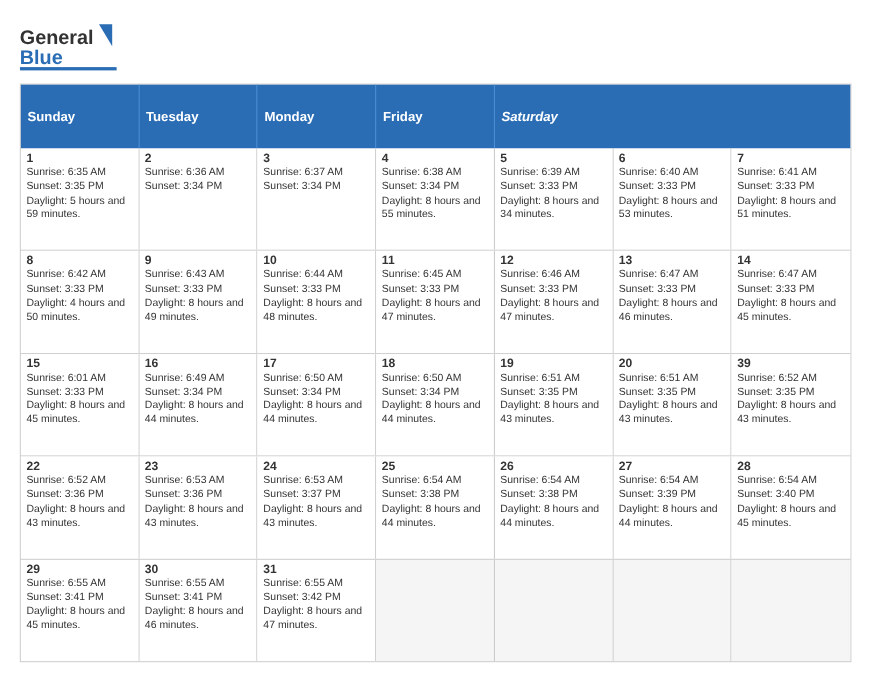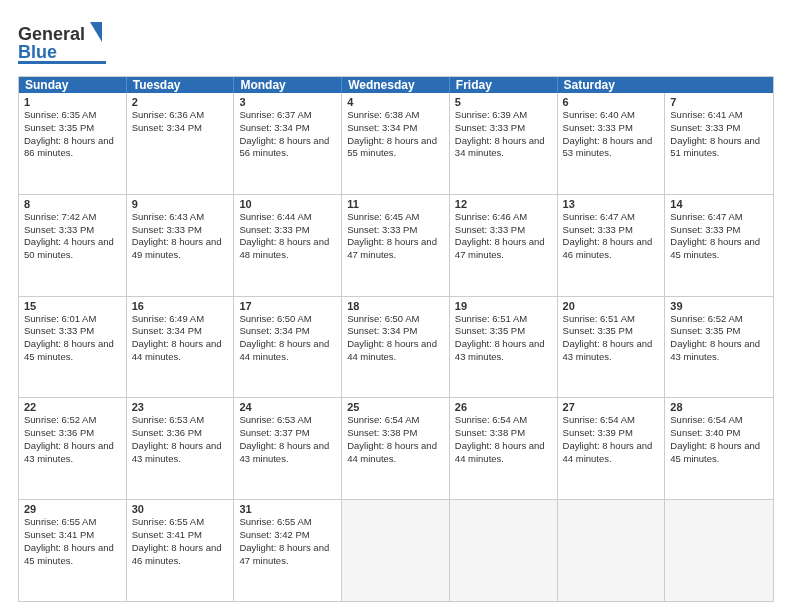--- a/index.html
+++ b/index.html
@@ -48,25 +48,25 @@
     }
     .cal-header {
       display: grid;
       grid-template-columns: repeat(7, 1fr);
       background: #2a6db5;
     }
     .cal-header-cell {
       color: #fff;
       font-size: 12px;
       font-weight: bold;
-      padding: 1px 6px;
+      padding: 22px 6px;
       text-align: left;
       border-right: 1px solid #4a8dd5;
     }
-    .cal-header-cell:last-child { border-right: none; }
+    .cal-header-cell:last-child { border-right: none; font-style: italic; }
     .cal-body {
       display: flex;
       flex-direction: column;
       flex: 1;
     }
     .cal-row {
       display: grid;
       grid-template-columns: repeat(7, 1fr);
       flex: 1;
       border-top: 1px solid #ccc;
@@ -109,42 +109,40 @@
       <div class="month-title"></div>
       <div class="location"></div>
     </div>
   </div>
 
   <div class="calendar">
     <div class="cal-header">
     <div class="cal-header-cell">Sunday</div>
         <div class="cal-header-cell">Tuesday</div>
         <div class="cal-header-cell">Monday</div>
-        <div class="cal-header-cell">Wednesday</div>
         <div class="cal-header-cell">Friday</div>
         <div class="cal-header-cell">Saturday</div>
       </div>
     <div class="cal-body">
     <div class="cal-row">
           <div class="cal-cell">
             <div class="day-num">1</div>
             <div class="cell-line">Sunrise: 6:35 AM</div>
             <div class="cell-line">Sunset: 3:35 PM</div>
-            <div class="cell-line">Daylight: 8 hours and 86 minutes.</div>
+            <div class="cell-line">Daylight: 5 hours and 59 minutes.</div>
           </div>
           <div class="cal-cell">
             <div class="day-num">2</div>
             <div class="cell-line">Sunrise: 6:36 AM</div>
             <div class="cell-line">Sunset: 3:34 PM</div>
           </div>
           <div class="cal-cell">
             <div class="day-num">3</div>
             <div class="cell-line">Sunrise: 6:37 AM</div>
             <div class="cell-line">Sunset: 3:34 PM</div>
-            <div class="cell-line">Daylight: 8 hours and 56 minutes.</div>
           </div>
           <div class="cal-cell">
             <div class="day-num">4</div>
             <div class="cell-line">Sunrise: 6:38 AM</div>
             <div class="cell-line">Sunset: 3:34 PM</div>
             <div class="cell-line">Daylight: 8 hours and 55 minutes.</div>
           </div>
           <div class="cal-cell">
             <div class="day-num">5</div>
             <div class="cell-line">Sunrise: 6:39 AM</div>
@@ -160,21 +158,21 @@
           <div class="cal-cell">
             <div class="day-num">7</div>
             <div class="cell-line">Sunrise: 6:41 AM</div>
             <div class="cell-line">Sunset: 3:33 PM</div>
             <div class="cell-line">Daylight: 8 hours and 51 minutes.</div>
           </div>
         </div>
         <div class="cal-row">
           <div class="cal-cell">
             <div class="day-num">8</div>
-            <div class="cell-line">Sunrise: 7:42 AM</div>
+            <div class="cell-line">Sunrise: 6:42 AM</div>
             <div class="cell-line">Sunset: 3:33 PM</div>
             <div class="cell-line">Daylight: 4 hours and 50 minutes.</div>
           </div>
           <div class="cal-cell">
             <div class="day-num">9</div>
             <div class="cell-line">Sunrise: 6:43 AM</div>
             <div class="cell-line">Sunset: 3:33 PM</div>
             <div class="cell-line">Daylight: 8 hours and 49 minutes.</div>
           </div>
           <div class="cal-cell">

